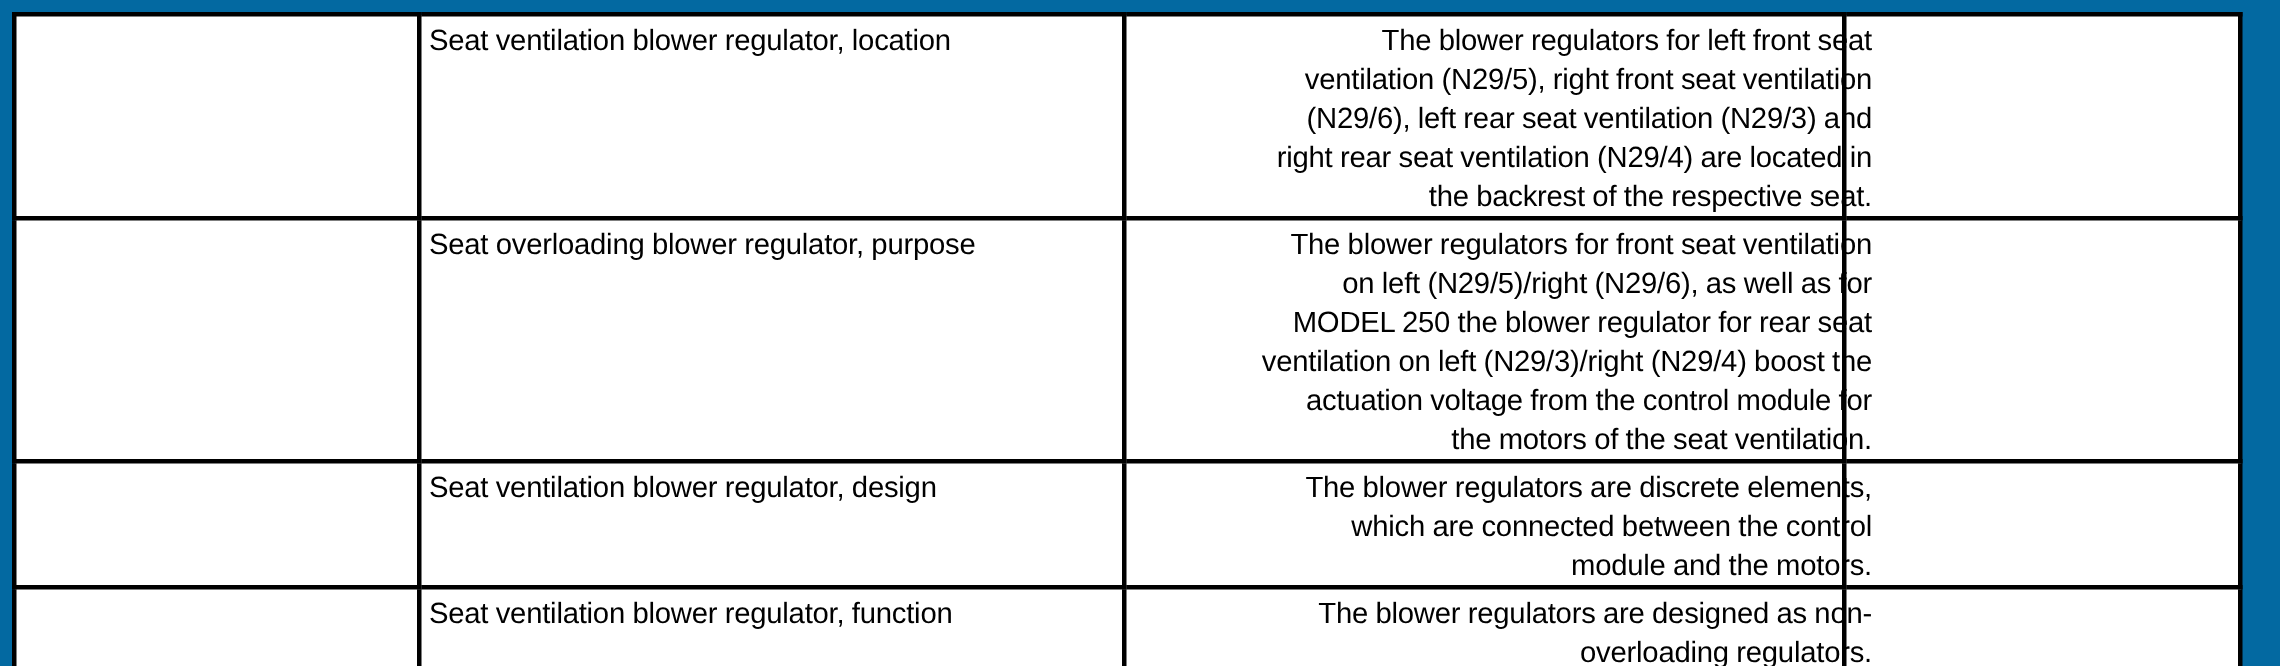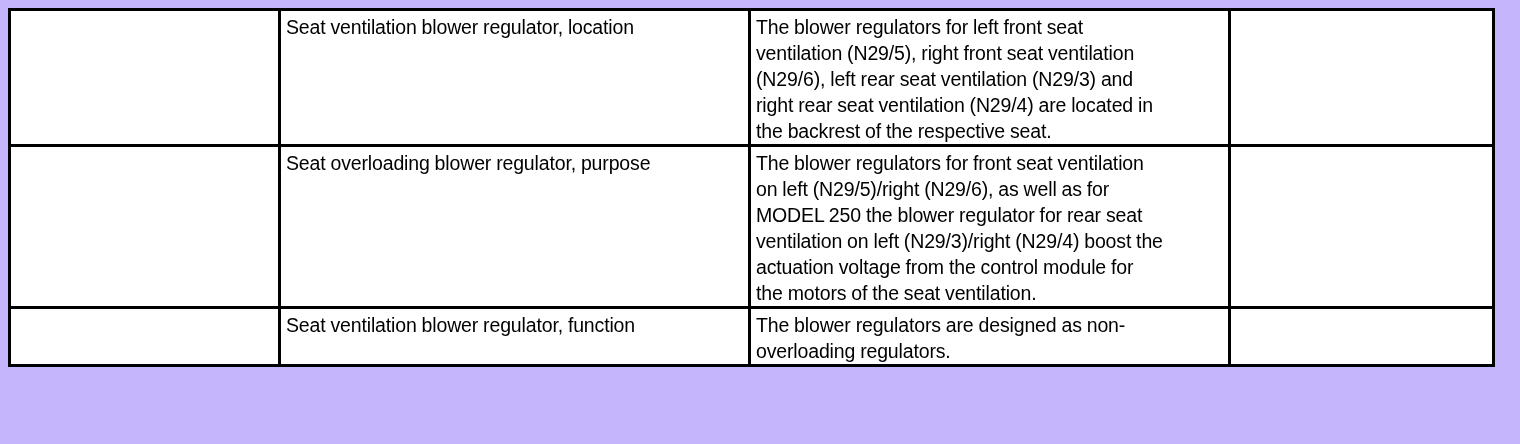--- a/index.html
+++ b/index.html
@@ -13,21 +13,21 @@
     height: 444px;
     font-family: "Liberation Sans", sans-serif;
     color: #000000;
     -webkit-font-smoothing: none;
   }
 
   .page {
     position: relative;
     width: 1520px;
     height: 444px;
-    background: #c4b5fd;
+    background: #0369a1;
     overflow: hidden;
   }
 
   
   .spec-table {
     position: absolute;
     left: 8px;
     top: 8px;
     width: 1484px;
     border-collapse: collapse;
@@ -59,20 +59,21 @@
     white-space: pre-line;
     word-spacing: -0.3px;
   }
 
   
   .cell-desc {
     overflow: visible;
   }
   .cell-desc .cell-text {
     width: 492px;
+    text-align: right;
   }
 
   .cell-empty {
     font-size: 0;
     line-height: 0;
   }
 </style>
 </head>
 <body>
 
@@ -119,20 +120,36 @@
 MODEL 250 the blower regulator for rear seat
 ventilation on left (N29/3)/right (N29/4) boost the
 actuation voltage from the control module for
 the motors of the seat ventilation.</div>
         </td>
         <td>
           <div class="cell-text cell-empty"></div>
         </td>
       </tr>
 
+      <tr class="row-design">
+        <td>
+          <div class="cell-text cell-empty"></div>
+        </td>
+        <td>
+          <div class="cell-text">Seat ventilation blower regulator, design</div>
+        </td>
+        <td class="cell-desc">
+          <div class="cell-text">The blower regulators are discrete elements,
+which are connected between the control
+module and the motors.</div>
+        </td>
+        <td>
+          <div class="cell-text cell-empty"></div>
+        </td>
+      </tr>
 
       <tr class="row-function">
         <td>
           <div class="cell-text cell-empty"></div>
         </td>
         <td>
           <div class="cell-text">Seat ventilation blower regulator, function</div>
         </td>
         <td class="cell-desc">
           <div class="cell-text">The blower regulators are designed as non-

